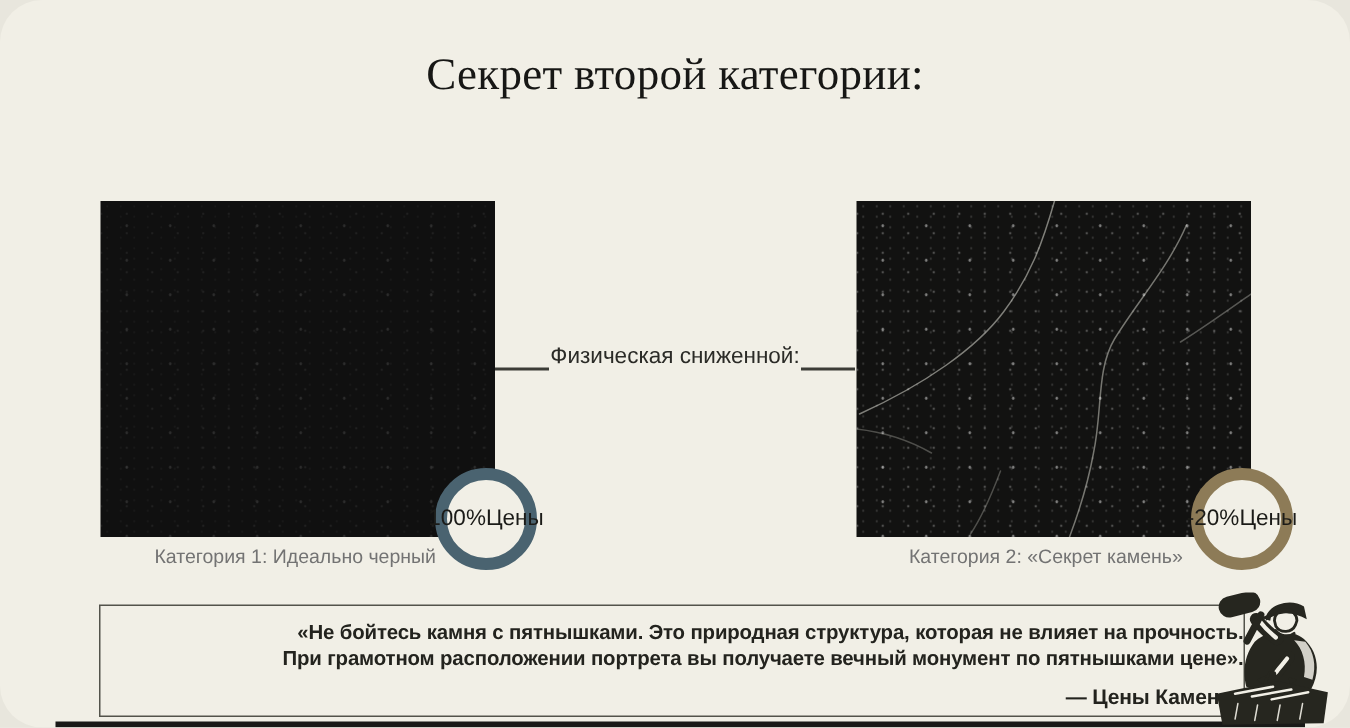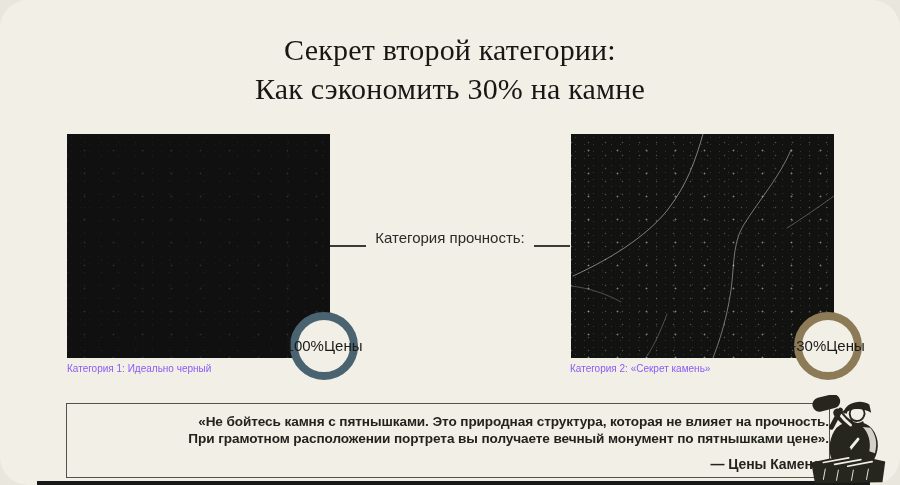--- a/index.html
+++ b/index.html
@@ -51,21 +51,21 @@
   .badge {
     position:absolute; top:312px; width:52px; height:52px;
     border-radius:50%; border:8px solid #4a6370; background:#f1efe6;
     display:flex; flex-direction:row; align-items:center; justify-content:center;
     font-size:15px; line-height:18px; color:#1b1b18; z-index:3; text-align:center;
   }
   .badge.b1 { left:290px; border-color:#4a6370; }
   .badge.b2 { left:794px; border-color:#8d7b57; }
   
   .caption {
-    position:absolute; top:363px; font-size:10px; color:#8b5cf6;
+    position:absolute; top:363px; font-size:13px; color:#737373;margin-left:36px;
   }
   .caption.c1 { left:67px; }
   .caption.c2 { left:570px; }
   
   .quote {
     position:absolute; left:66px; top:403px; width:764px; height:75px;
     border:1px solid #53534b; box-sizing:border-box;
     text-align:right; padding-top:9px;
     font-size:13.6px; line-height:17px; font-weight:600;
     color:#23231e; letter-spacing:-0.1px;
@@ -78,49 +78,48 @@
     position:absolute; left:37px; top:481px; width:833px; height:4px; background:#191917;
   }
 </style>
 </head>
 <body>
 
 <div class="slide">
 
   <div class="title">
     <div>Секрет второй категории:</div>
-    <div>Как сэкономить 30% на камне</div>
   </div>
 
   <div class="stone left"></div>
 
   <div class="stone right">
     <svg class="veins" viewBox="0 0 263 224" preserveAspectRatio="none">
       <g stroke="#d9d9d0" fill="none" stroke-width="1" stroke-linecap="round">
         <path d="M132 0 C 124 28 116 50 98 74 C 80 98 46 122 2 142" opacity="0.55"></path>
         <path d="M220 16 C 208 44 188 66 172 92 C 160 112 164 140 158 168 C 154 190 148 208 142 224" opacity="0.5"></path>
         <path d="M263 62 C 246 74 232 84 216 94" opacity="0.35"></path>
         <path d="M0 152 C 18 154 36 160 50 168" opacity="0.3"></path>
         <path d="M96 180 C 90 196 84 210 76 222" opacity="0.3"></path>
       </g>
     </svg>
   </div>
 
   <div class="conn-line l"></div>
   <div class="conn-line r"></div>
   <div class="conn-label">
-    <div>Категория прочность:</div>
+    <div>Физическая сниженной:</div>
   </div>
 
   <div class="badge b1">
     <div>100%</div>
     <div>Цены</div>
   </div>
   <div class="badge b2">
-    <div>-30%</div>
+    <div>-20%</div>
     <div>Цены</div>
   </div>
 
   <div class="caption c1">Категория 1: Идеально черный</div>
   <div class="caption c2">Категория 2: «Секрет камень»</div>
 
   <div class="quote">
     <div>«Не бойтесь камня с пятнышками. Это природная структура, которая не влияет на прочность.</div>
     <div>При грамотном расположении портрета вы получаете вечный монумент по пятнышками цене».</div>
     <div class="author">— Цены Каменев</div>

